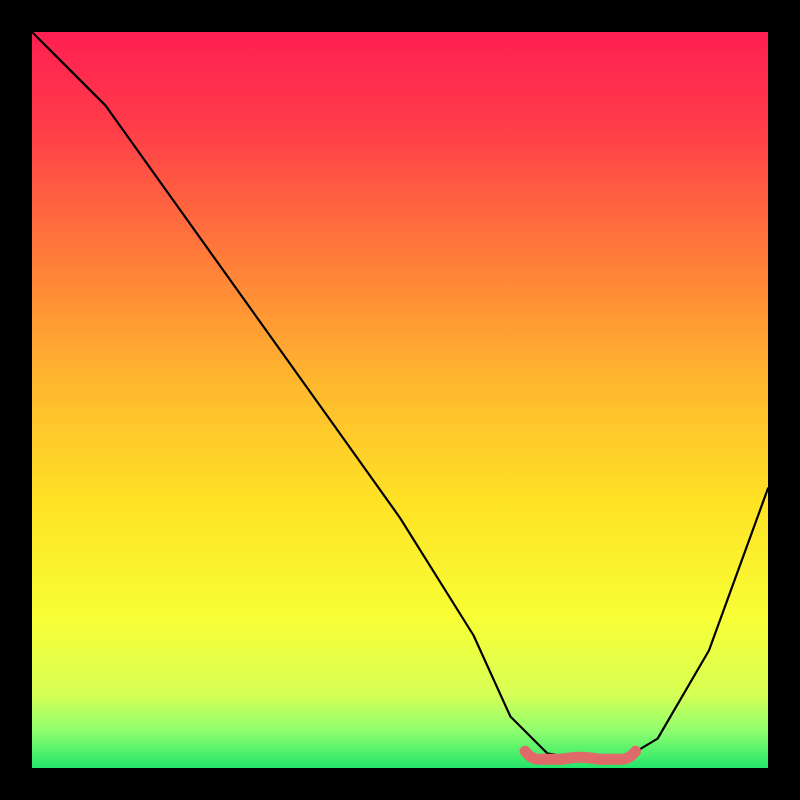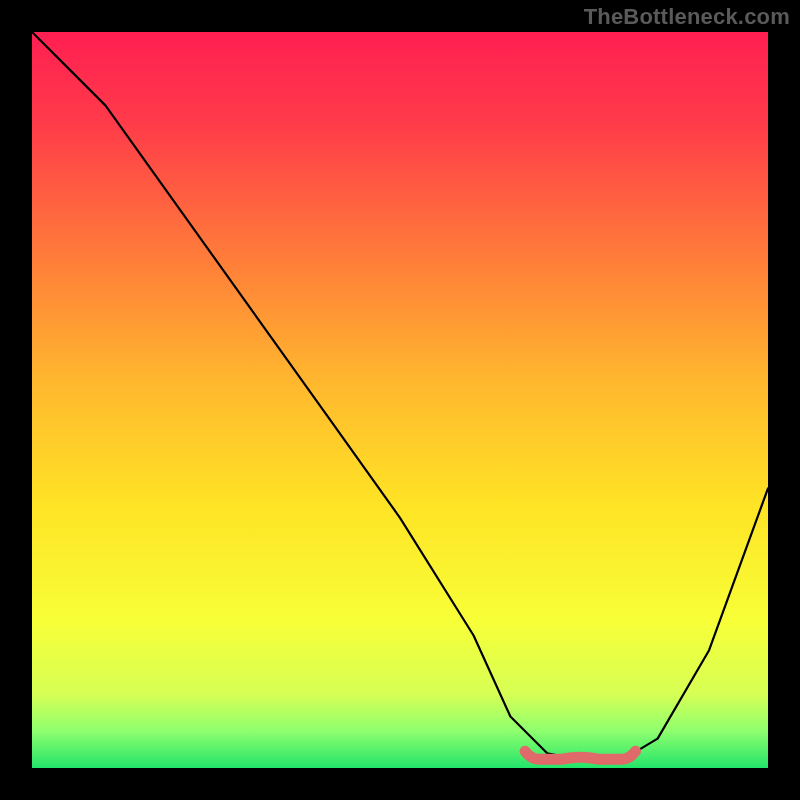--- a/index.html
+++ b/index.html
@@ -37,21 +37,20 @@
   .plot svg {
     display: block;
     width: 736px;
     height: 736px;
   }
 </style>
 </head>
 <body>
 
 <div class="frame">
-  <div class="watermark">TheBottleneck.com</div>
 
   <div class="plot">
     <svg id="chart-svg" viewBox="0 0 736 736" preserveAspectRatio="none">
       <defs>
         <linearGradient id="bg-grad" x1="0" y1="0" x2="0" y2="1">
             <stop offset="0%" stop-color="#ff1f52"></stop>
             <stop offset="12%" stop-color="#ff3a4a"></stop>
             <stop offset="30%" stop-color="#ff7a3a"></stop>
             <stop offset="48%" stop-color="#ffb92e"></stop>
             <stop offset="64%" stop-color="#ffe325"></stop>

